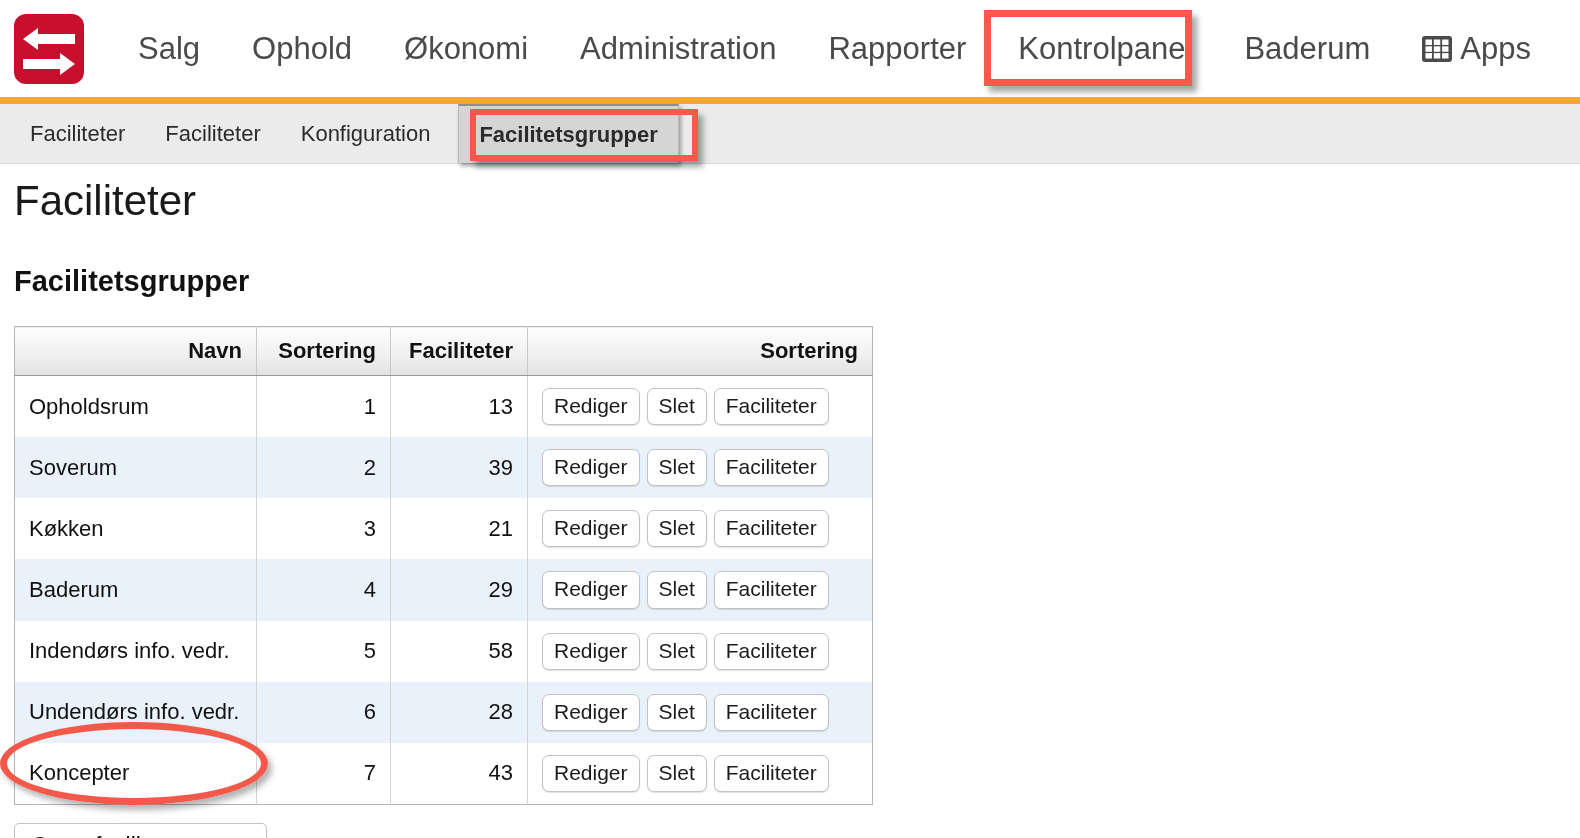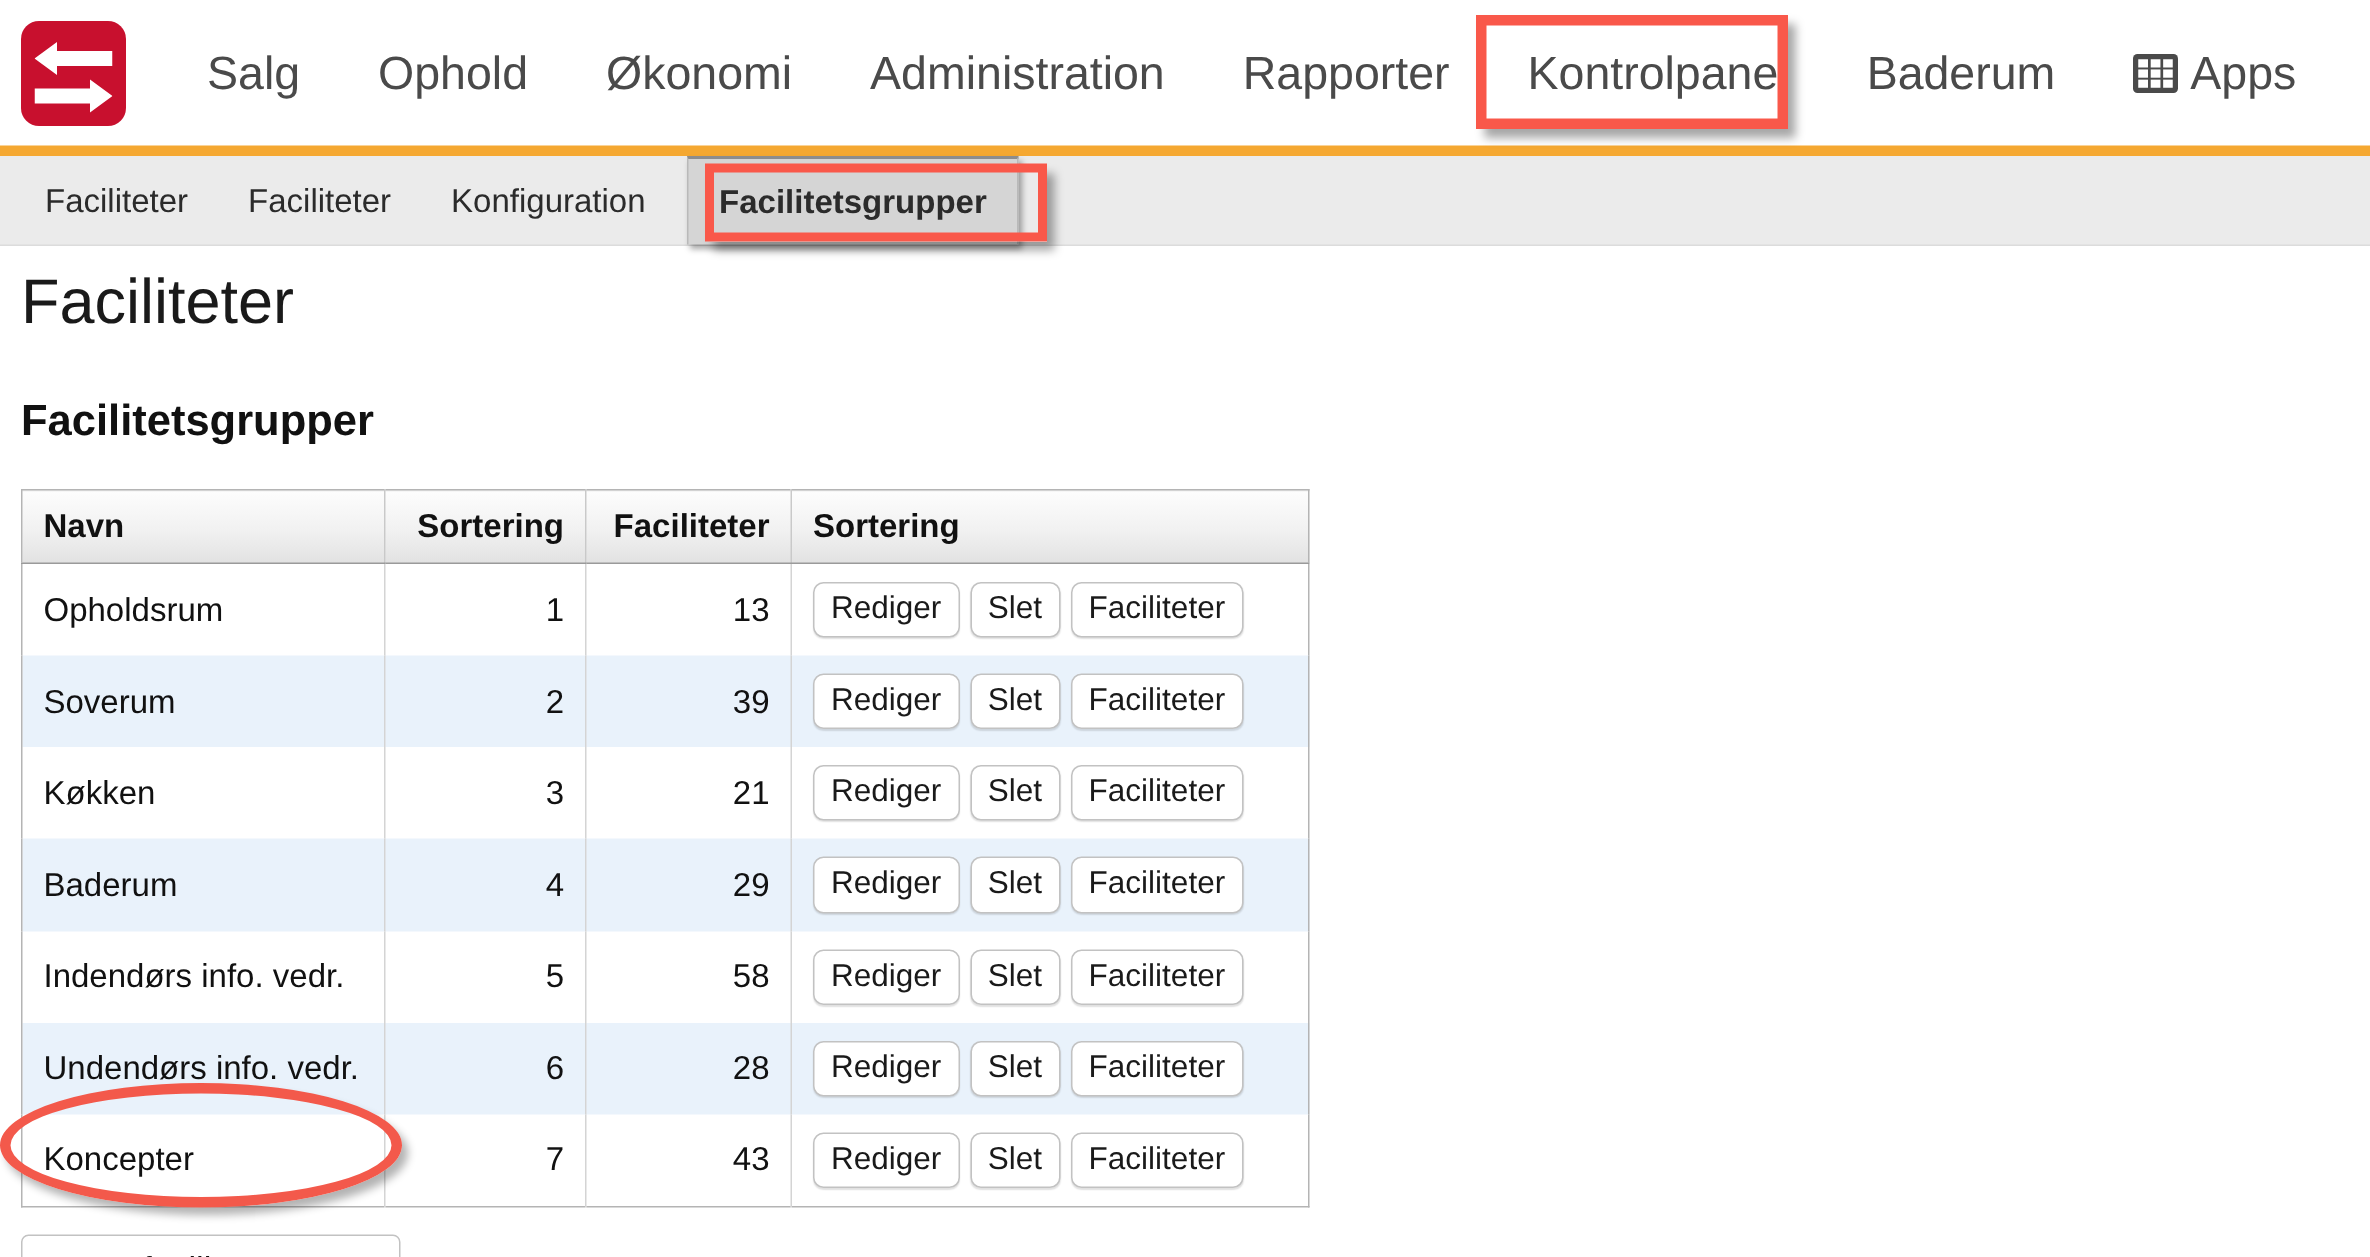--- a/index.html
+++ b/index.html
@@ -106,21 +106,21 @@
     width:858px;
     font-size:22px;
     table-layout:fixed;
   }
   table.grid th{
     background:linear-gradient(to bottom,#fdfdfd 0%,#f1f1f1 55%,#e2e2e2 100%);
     border-right:1px solid #c9c9c9;
     border-bottom:1px solid #9a9a9a;
     font-weight:bold;
     font-size:22px;
-    text-align:left;
+    text-align:right;
     padding:11px 14px;
     color:#111;
     height:26px;
     box-sizing:border-box;
   }
   table.grid th.num{text-align:right;margin-top:36px;}
   table.grid td{
     border-right:1px solid #d4d4d4;
     padding:12px 14px;
     color:#111;

